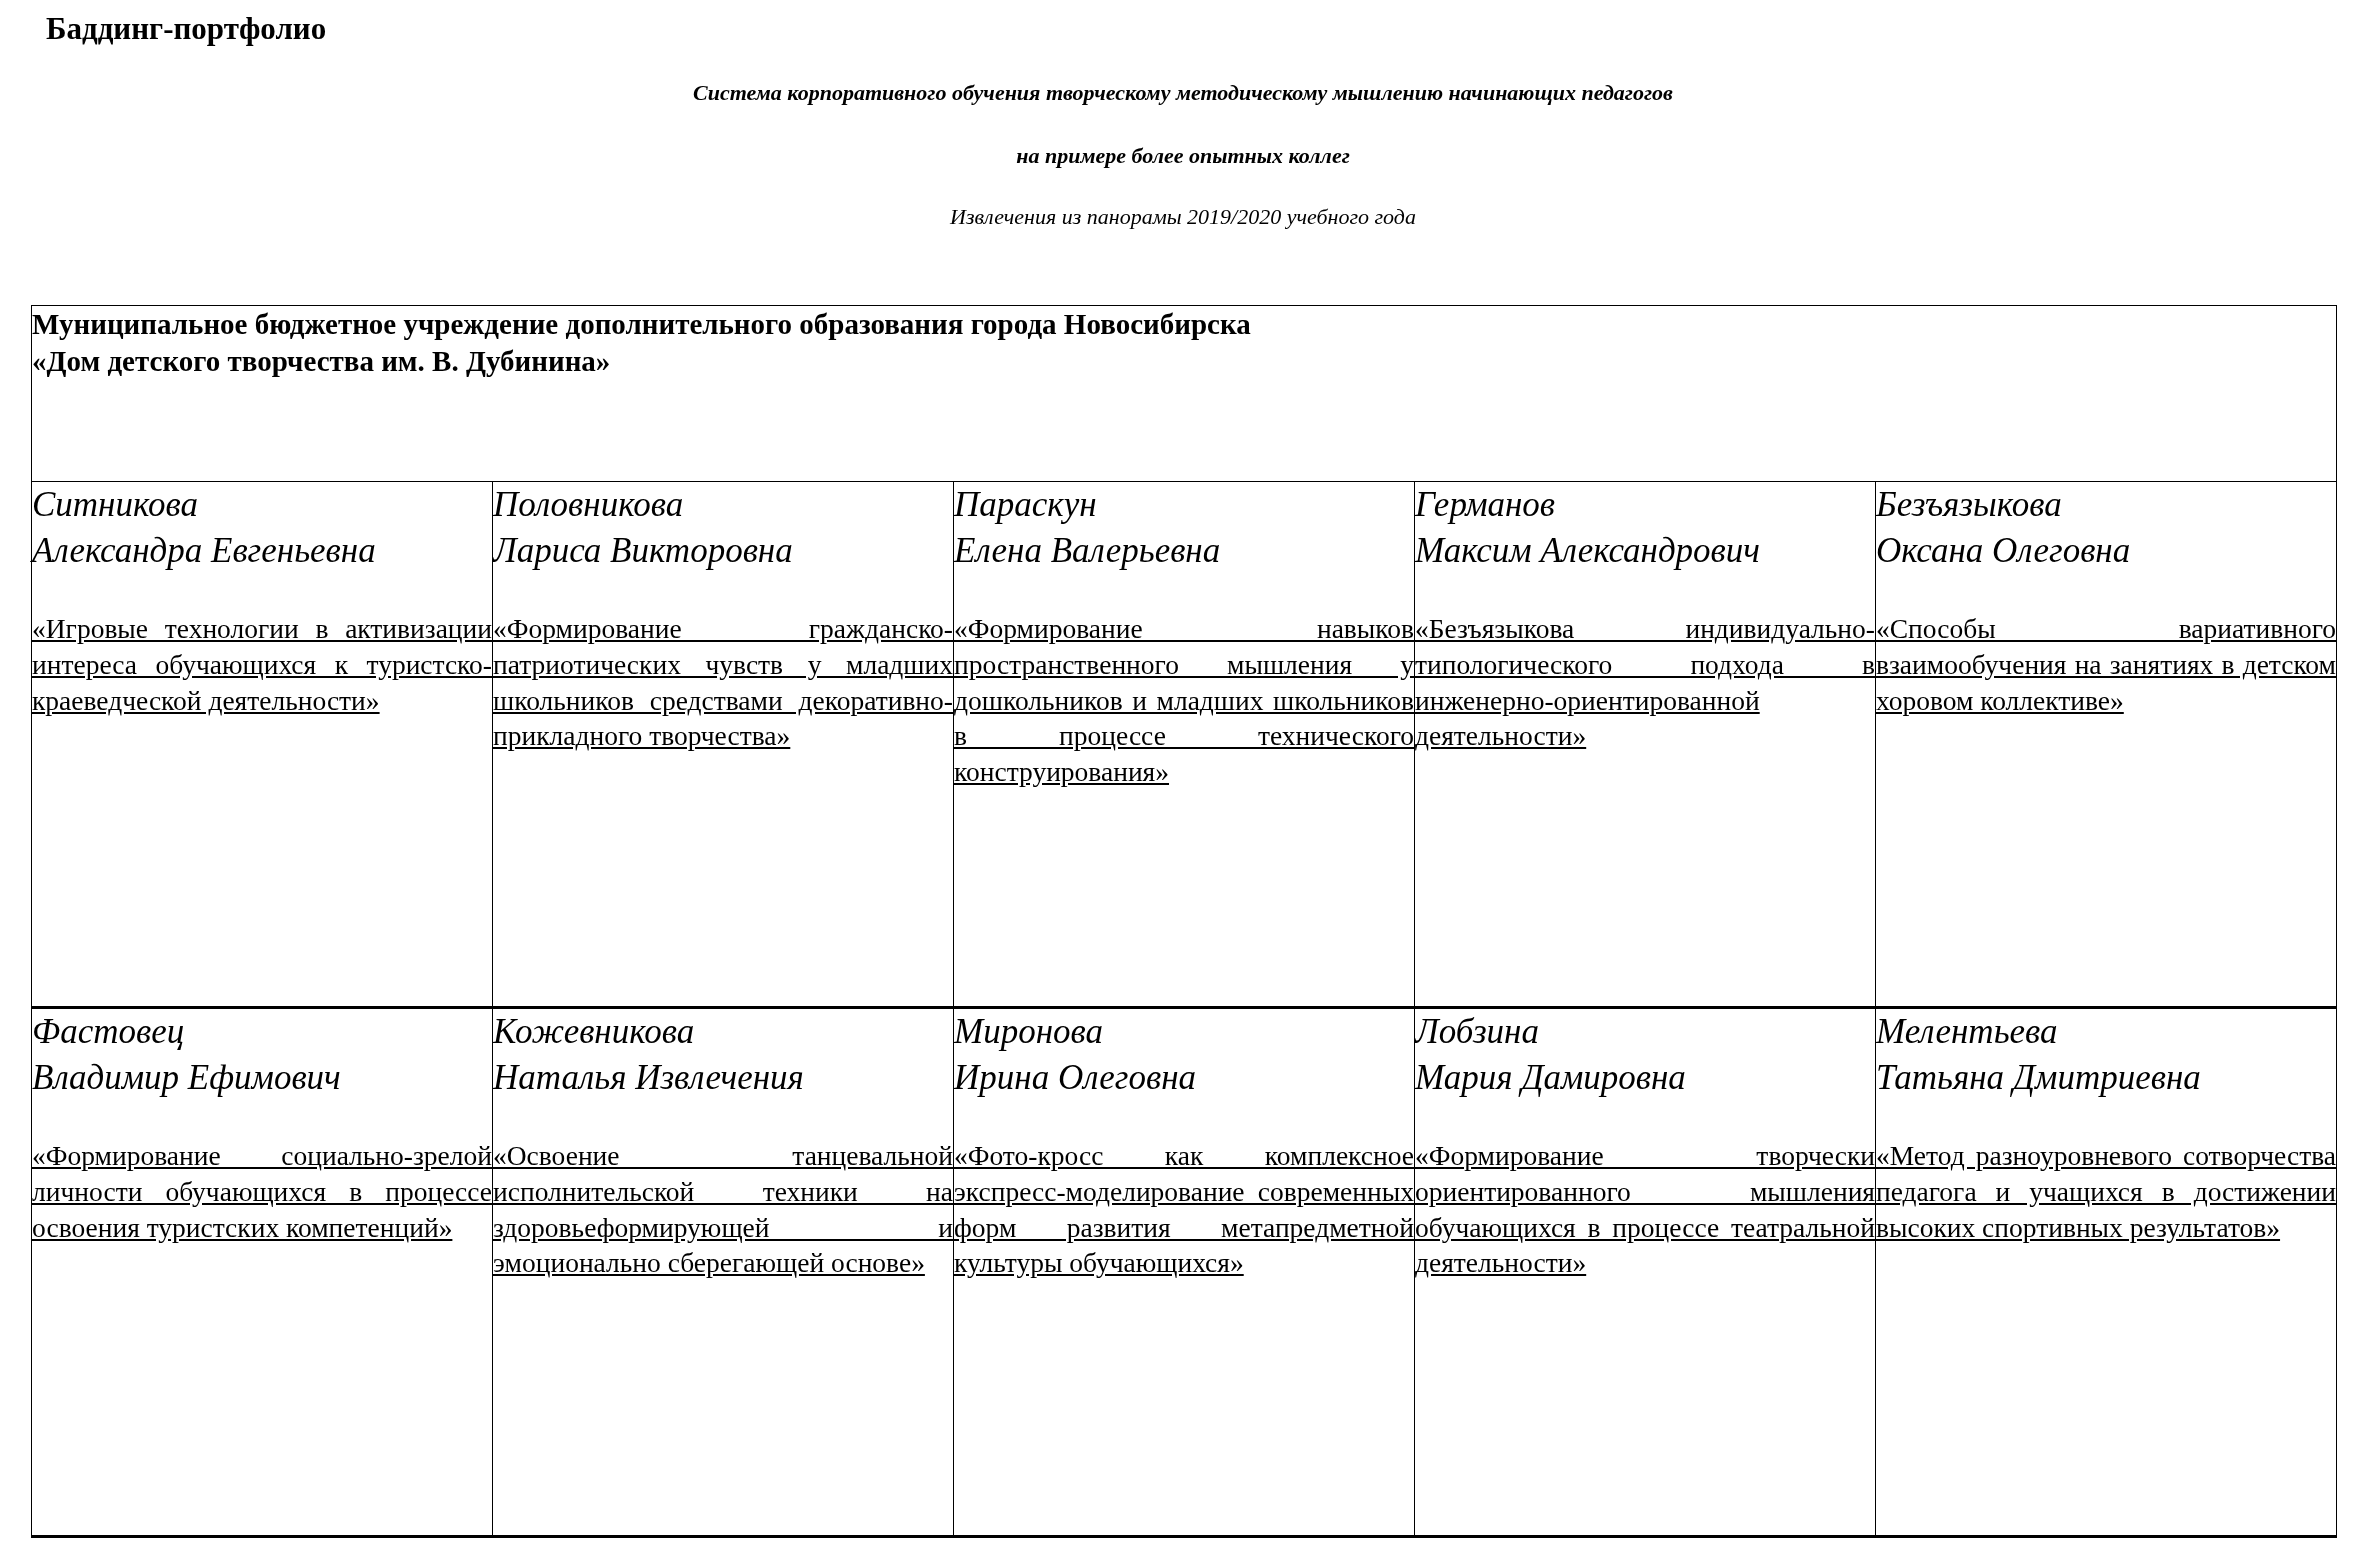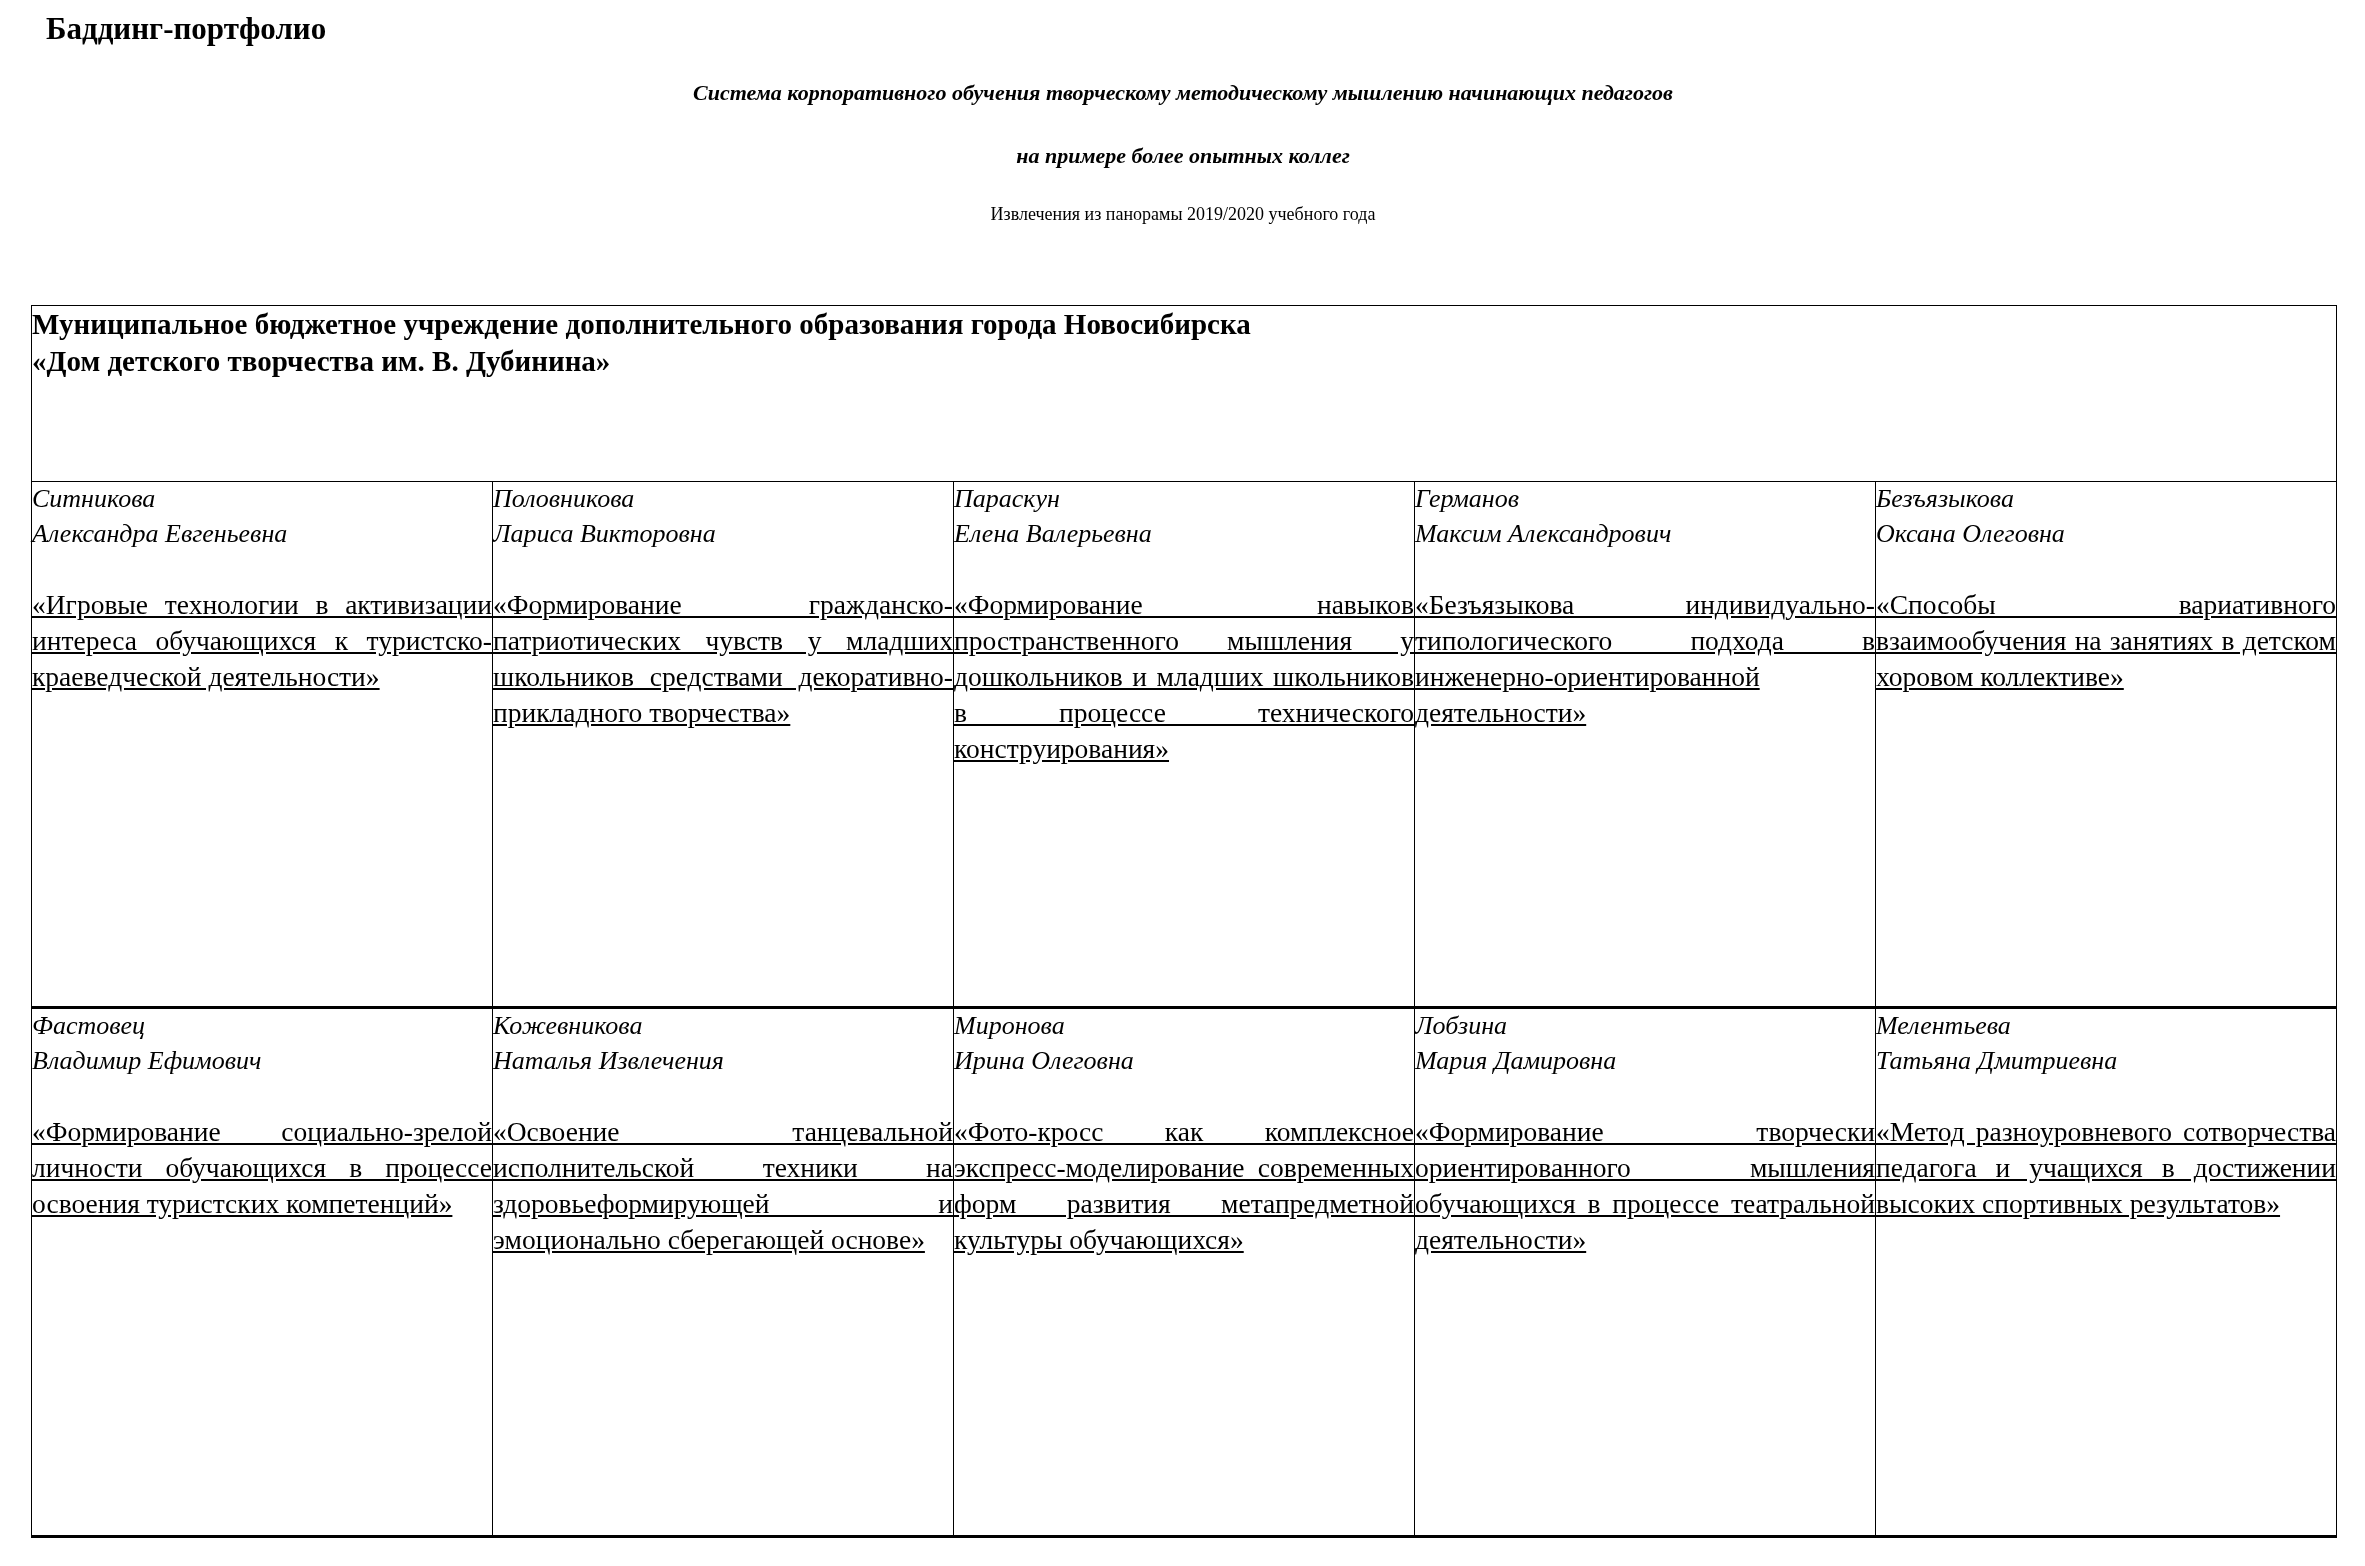--- a/index.html
+++ b/index.html
@@ -41,21 +41,22 @@
     font-weight: bold;
     font-style: italic;
     line-height: 1.18;
     margin: 0;
     padding: 0 46px;
   }
   .doc-subtitle.line1 { margin-top: 34px; }
   .doc-subtitle.line2 { margin-top: 37px; }
   .doc-note {
     text-align: center;
-    font-size: 18px;
+    font-size: 22px;
+    font-style: italic;
     font-weight: normal;
     line-height: 1.18;
     margin: 0;
     padding: 0 46px;
     margin-top: 35px;
   }
 
   
   .portfolio-table {
     position: absolute;
@@ -87,21 +88,21 @@
     padding: 32px 18.3px 23px 20px;
     box-sizing: border-box;
   }
   .row-1 .teacher-cell { height: 526px; }
   .row-2 .teacher-cell { height: 529px; }
 
   .row-2 td { border-top-width: 3.8px; }
   .portfolio-table tr:last-child td { border-bottom-width: 3.8px; }
 
   .teacher-name {
-    font-size: 26px;
+    font-size: 35px;
     font-style: italic;
     line-height: 1.30;
     margin: 0 0 0.8px 0;
     white-space: nowrap;
   }
   .teacher-name.second {
     margin-bottom: 0;
   }
   .teacher-topic {
     font-size: 27.5px;

